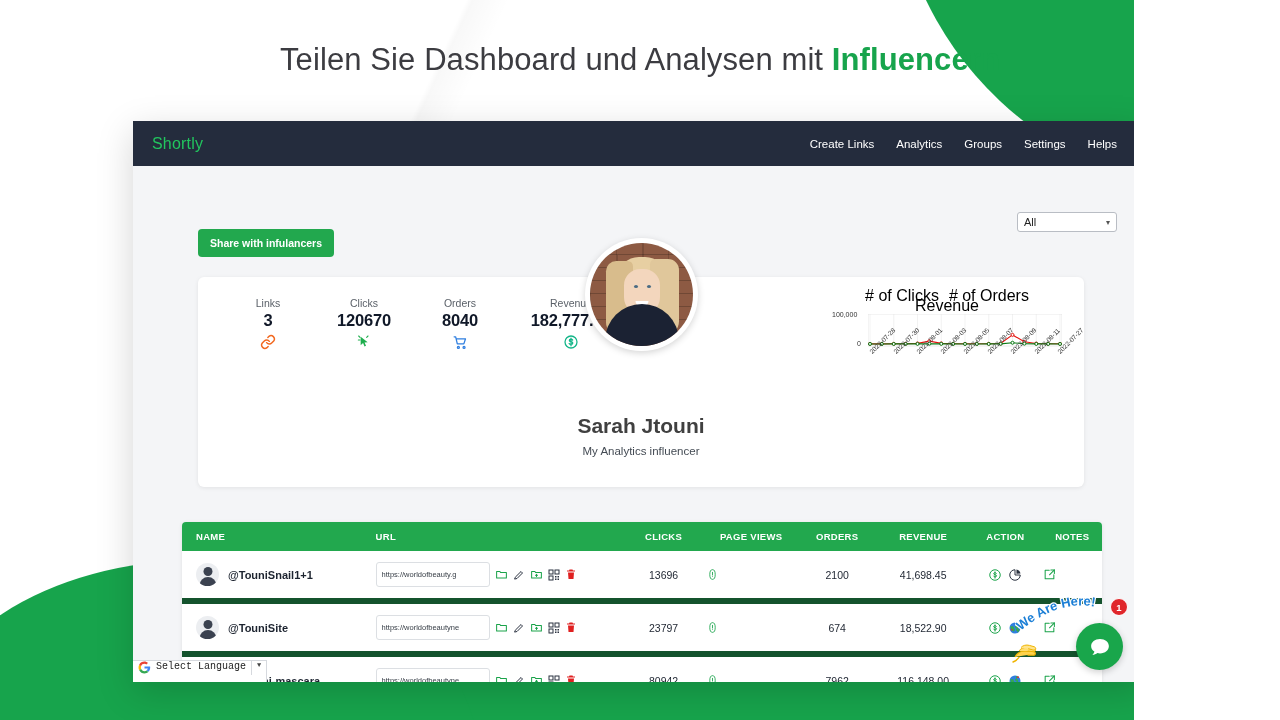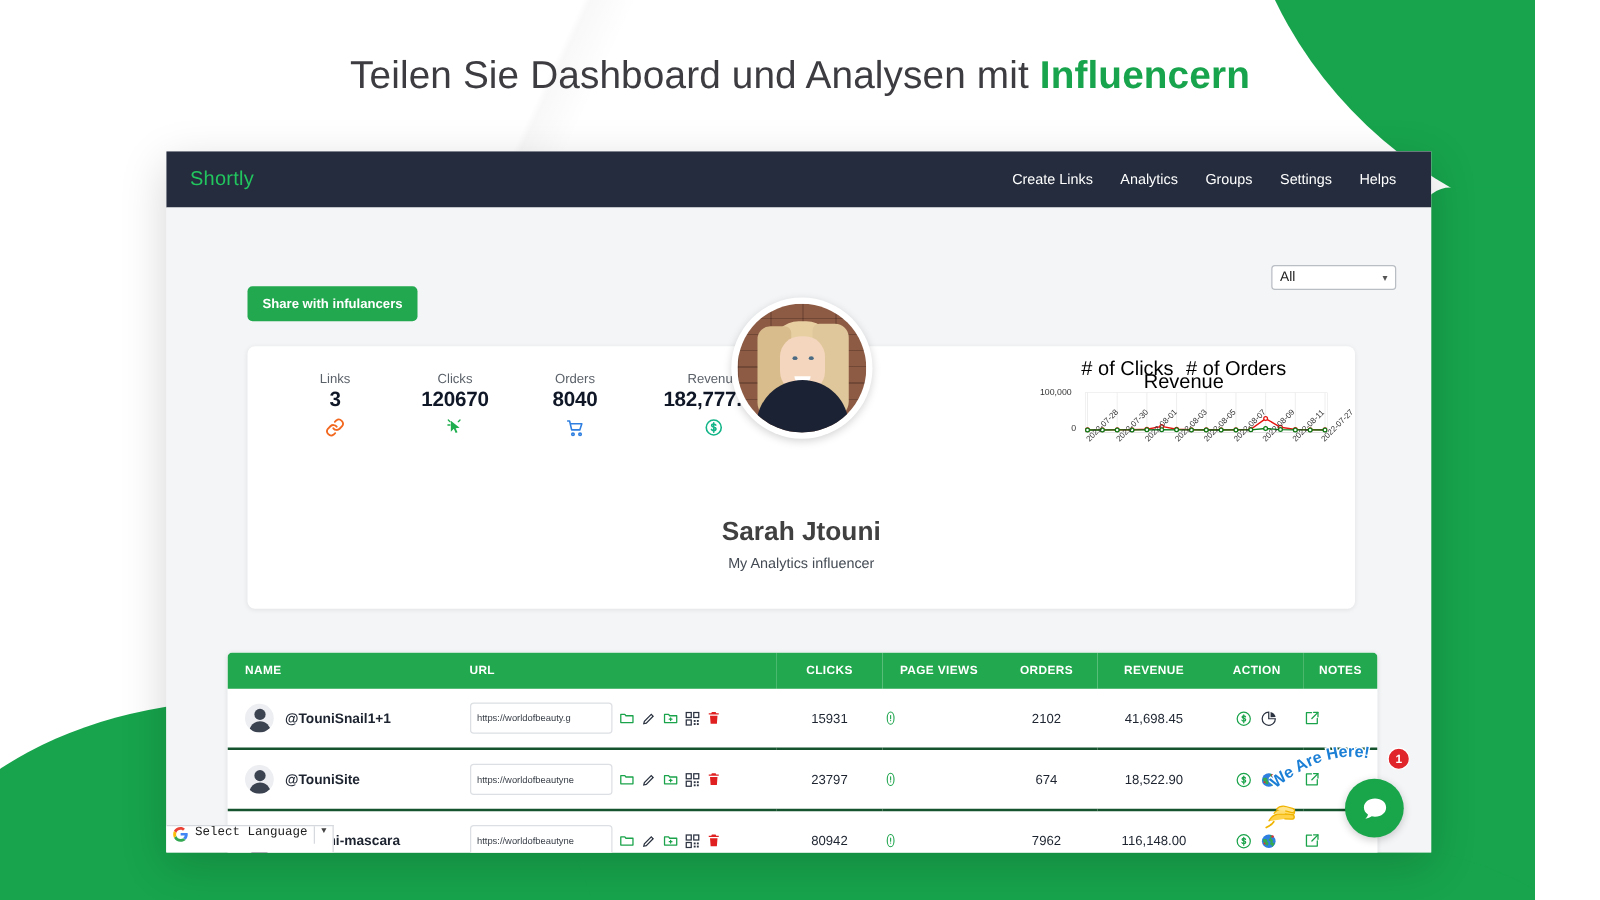--- a/index.html
+++ b/index.html
@@ -2,21 +2,21 @@
 <html><head>
 <meta charset="utf-8">
 <style>
   * { box-sizing: border-box; margin: 0; padding: 0; }
   html, body {
     width: 1280px; height: 720px;
     overflow: hidden;
     font-family: "Liberation Sans", sans-serif;
     background: #ffffff;
   }
-  #stage { position: relative; width: 1228px; height: 720px; background:#fff; overflow:hidden; }
+  #stage { position: relative; width: 1134px; height: 720px; background:#fff; overflow:hidden; }
 
   
   .blob { position:absolute; background:#17a44c; z-index:0; }
   .blob-tr {
     top:-140px; right:-120px; width:360px; height:340px;
     border-radius: 0 0 0 100%;
     background:#17a44c;
   }
   .blob-r {
     top:150px; right:-40px; width:180px; height:620px;
@@ -142,21 +142,21 @@
   .table-wrap {
     position:absolute; left:49px; top:356px; width:920px;
     background:#fff; border-radius:4px 4px 0 0; overflow:hidden;
     box-shadow:0 1px 4px rgba(0,0,0,.09);
   }
   table { width:100%; border-collapse:collapse; }
   thead th {
     background:#22a84e; color:#fff; font-size:9.5px; font-weight:700;
     letter-spacing:.3px; text-align:left; padding:9px 0;
   }
-  tbody td { font-size:10.5px; color:#1d2430; padding:11px 0; border-bottom:2px solid #14532d; vertical-align:middle; }
+  tbody td { font-size:10.5px; color:#1d2430; padding:11px 0; border-bottom:6px solid #14532d; vertical-align:middle; }
   .c-name { width:200px; padding-left:14px !important; }
   .c-url  { width:250px; }
   .c-clicks { width:90px; text-align:center; }
   .c-pv { width:96px; text-align:center; }
   .c-orders { width:86px; text-align:center; }
   .c-rev { width:94px; text-align:center; }
   .c-action { width:78px; text-align:center; }
   .c-notes { width:62px; text-align:center; }
   thead .c-clicks, thead .c-pv, thead .c-orders, thead .c-rev, thead .c-action, thead .c-notes { text-align:center; }
 
@@ -439,27 +439,27 @@
                         </svg>
                       </span>
                       <span>
                         <svg class="ic" width="12" height="13" viewBox="0 0 24 24" fill="#e02020">
                           <path d="M9 2h6l1 2h4v2H4V4h4zM6 8h12l-1 13H7z"></path>
                         </svg>
                       </span>
                     </span>
                   </span>
                 </td>
-                <td class="c-clicks">15931</td>
+                <td class="c-clicks">13696</td>
                 <td class="c-pv"><span><svg class="ic" width="13" height="13" viewBox="0 0 24 24" fill="none" stroke="#1aa34a" stroke-width="1.6">
                       <ellipse cx="12" cy="12" rx="5" ry="9"></ellipse>
                       <path d="M12 8v5" stroke-linecap="round"></path>
                       <circle cx="12" cy="15.6" r=".9" fill="#1aa34a" stroke="none"></circle>
                     </svg></span></td>
-                <td class="c-orders">2102</td>
+                <td class="c-orders">2100</td>
                 <td class="c-rev">41,698.45</td>
                 <td class="c-action">
                   <span style="display:flex;gap:6px;justify-content:center;align-items:center">
                     <span>
                       <svg class="ic" width="14" height="14" viewBox="0 0 24 24" fill="none" stroke="#1aa34a" stroke-width="1.7">
                         <circle cx="12" cy="12" r="9"></circle>
                         <path d="M14.4 9.4c-.5-1-1.4-1.4-2.5-1.4-1.3 0-2.2.7-2.2 1.7 0 2.4 5 1.2 5 3.7 0 1.2-1.1 1.9-2.5 1.9-1.2 0-2.2-.5-2.6-1.4M12 6.6v10.8" stroke-linecap="round"></path>
                       </svg>
                     </span>
                     <span>

